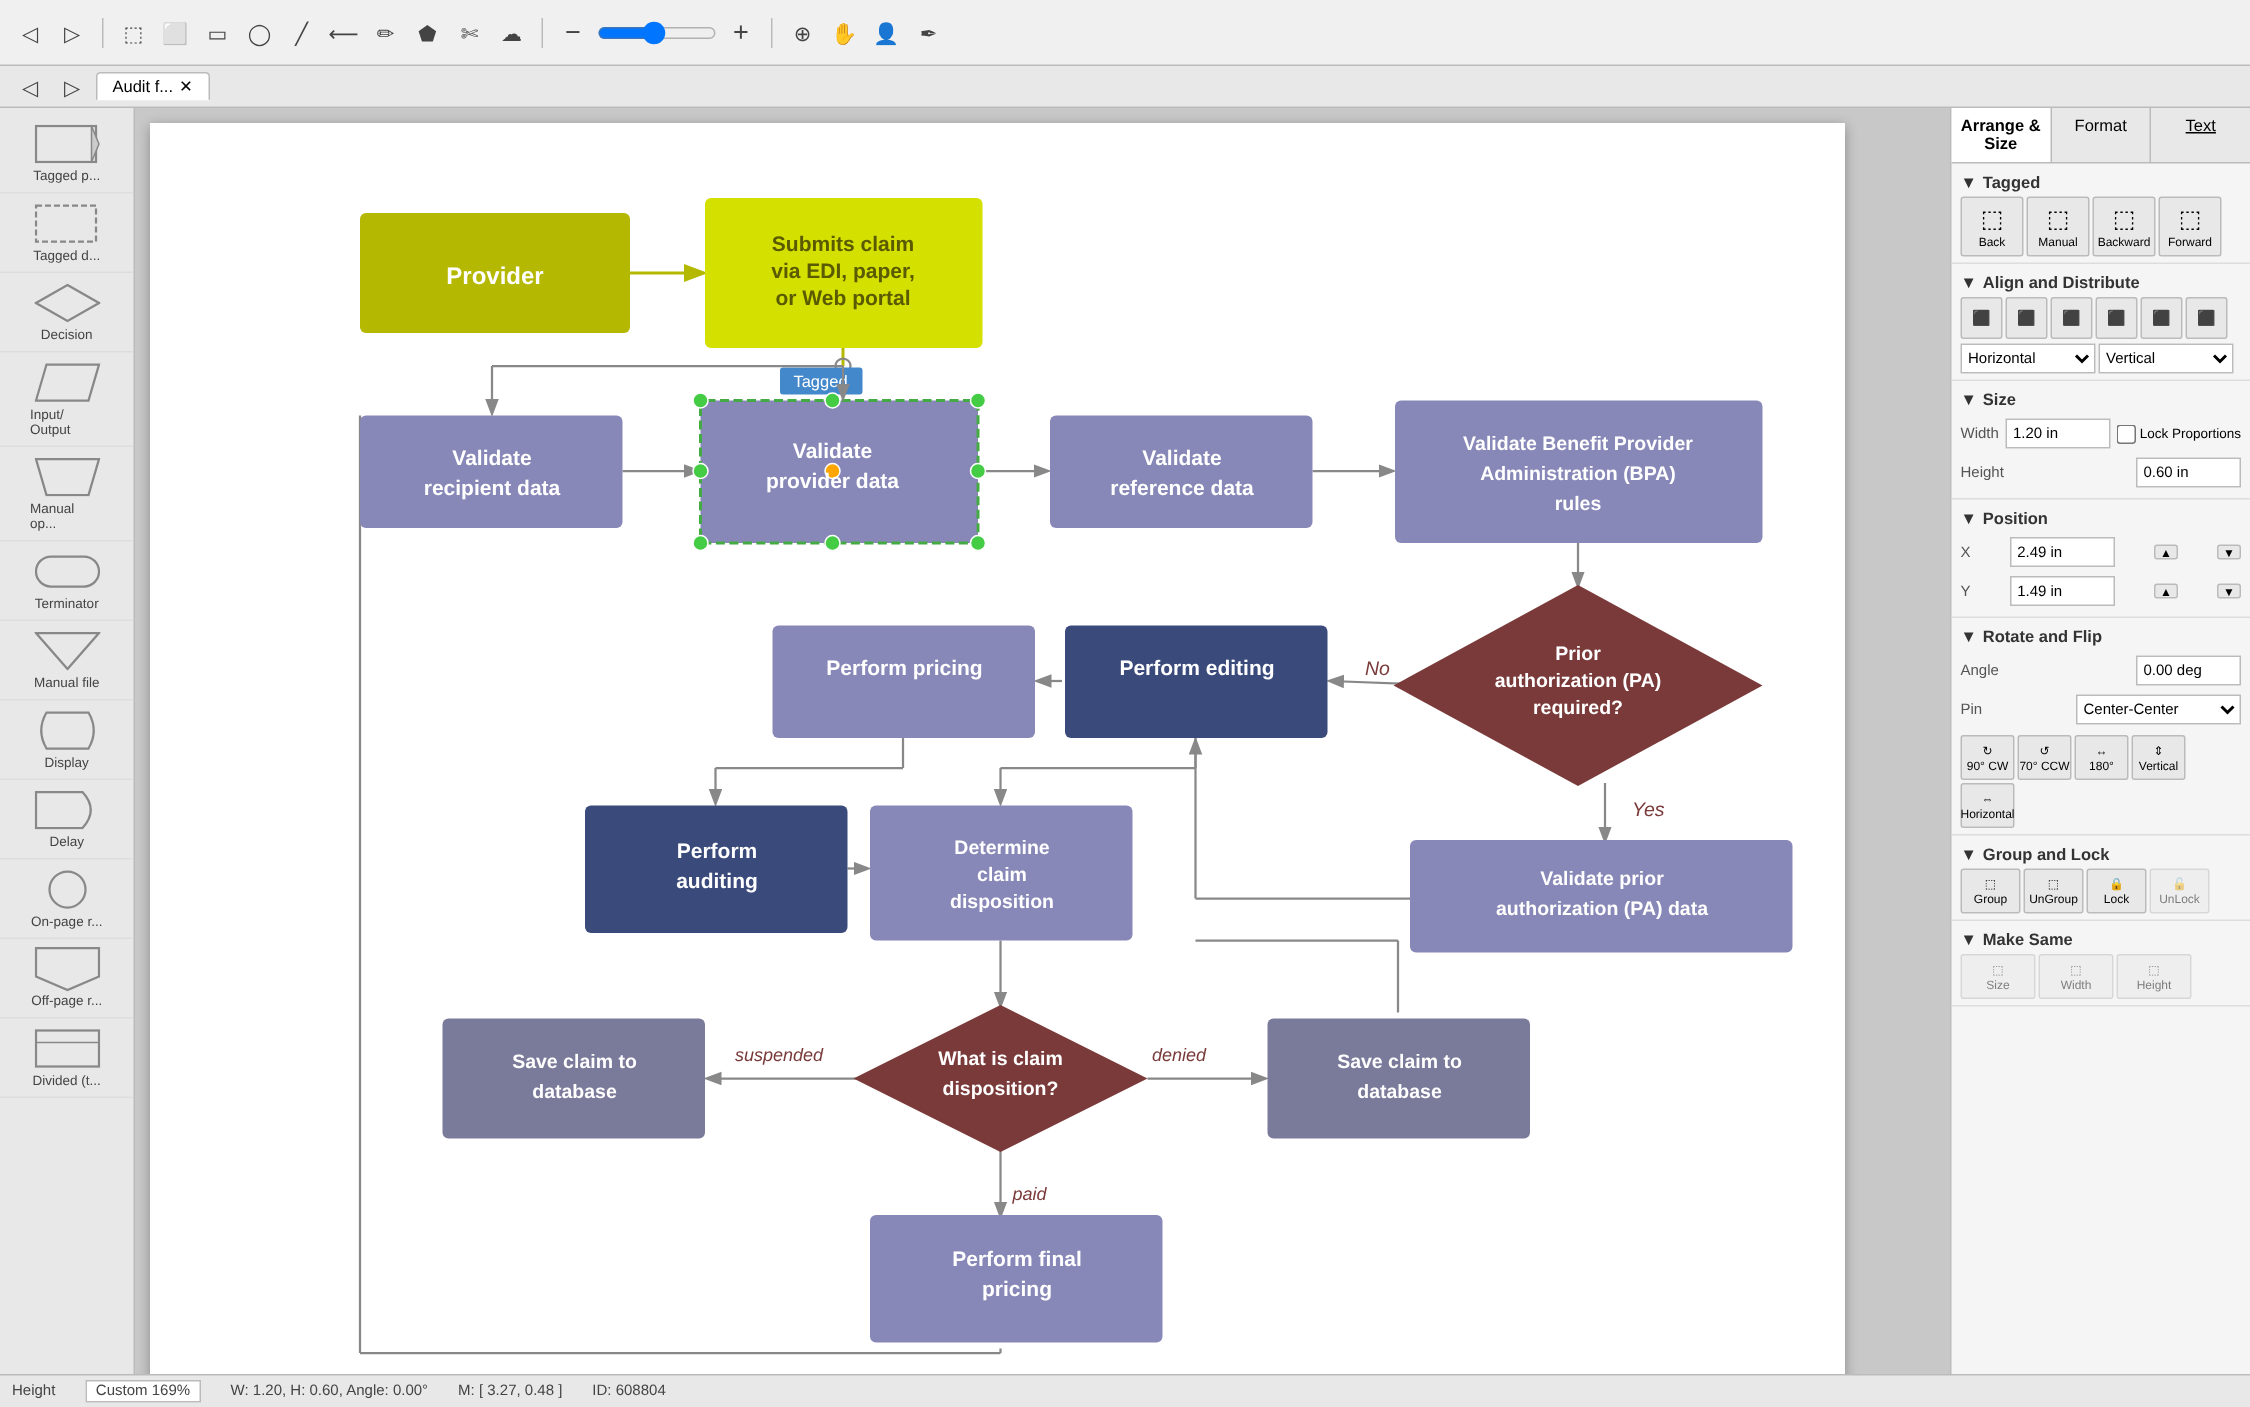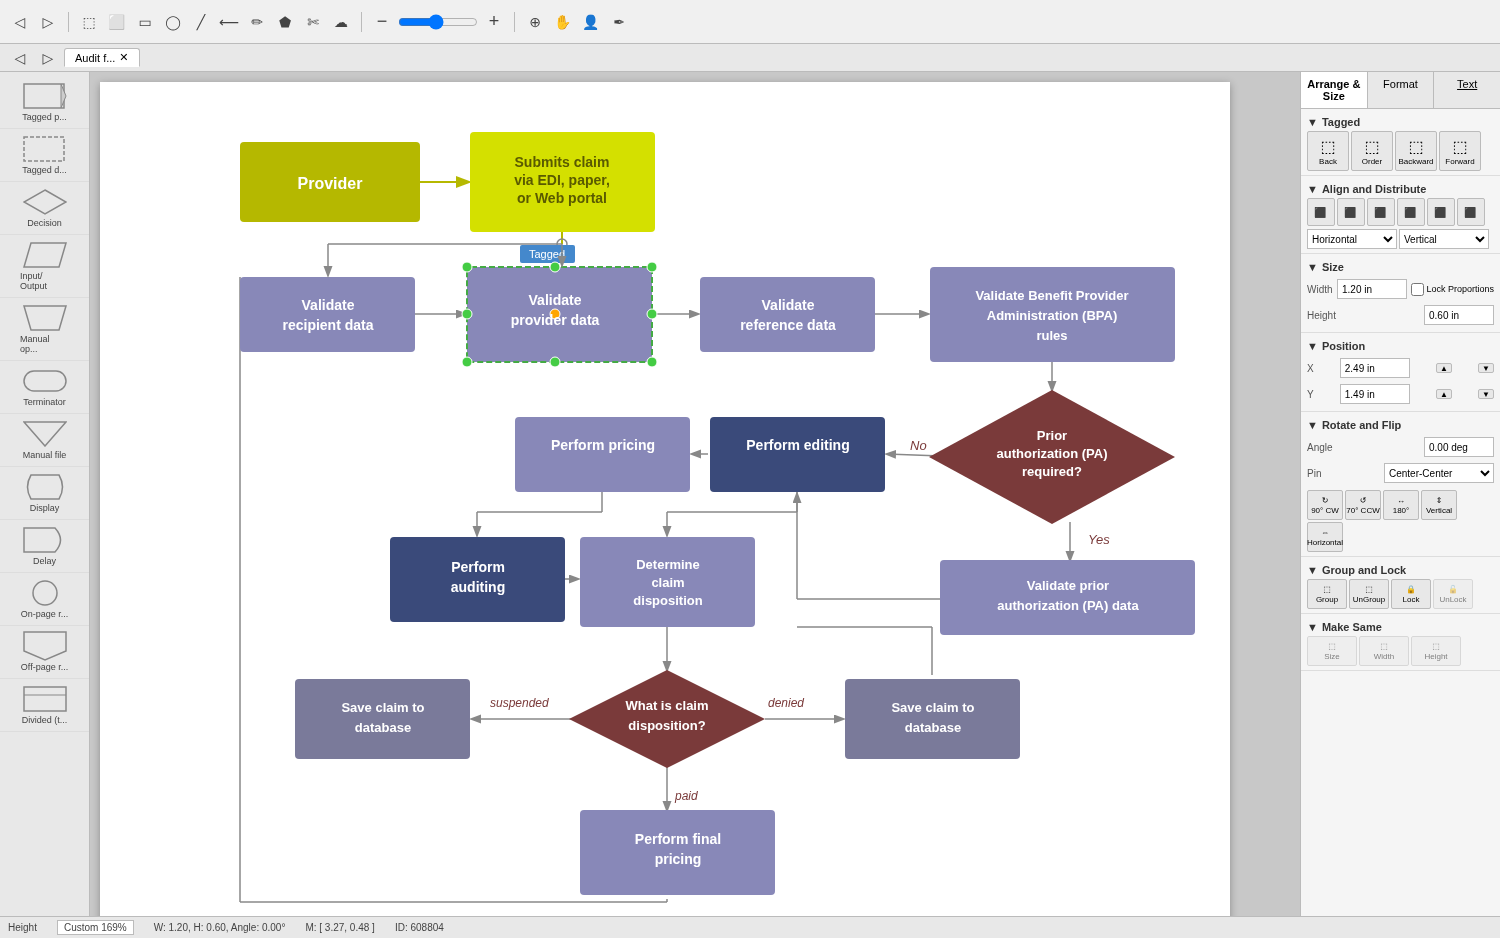--- a/index.html
+++ b/index.html
@@ -514,21 +514,21 @@
       <div class="panel-btn-group">
         <div style="display:flex;gap:2px;flex-direction:column;align-items:center;">
           <button class="panel-btn" style="width: 42px; height: 40px; flex-direction: column; font-size: 8px; gap: 1px; align-items: center; justify-content: center; display: flex;">
             <span style="font-size:16px;">⬚</span>
             <span>Back</span>
           </button>
         </div>
         <div style="display:flex;gap:2px;flex-direction:column;align-items:center;">
           <button class="panel-btn" style="width: 42px; height: 40px; flex-direction: column; font-size: 8px; gap: 1px; align-items: center; justify-content: center; display: flex;">
             <span style="font-size:16px;">⬚</span>
-            <span>Order</span>
+            <span>Manual</span>
           </button>
         </div>
         <div style="display:flex;gap:2px;flex-direction:column;align-items:center;">
           <button class="panel-btn" style="width: 42px; height: 40px; flex-direction: column; font-size: 8px; gap: 1px; align-items: center; justify-content: center; display: flex;">
             <span style="font-size:16px;">⬚</span>
             <span>Backward</span>
           </button>
         </div>
         <div style="display:flex;gap:2px;flex-direction:column;align-items:center;">
           <button class="panel-btn" style="width: 42px; height: 40px; flex-direction: column; font-size: 8px; gap: 1px; align-items: center; justify-content: center; display: flex;">

